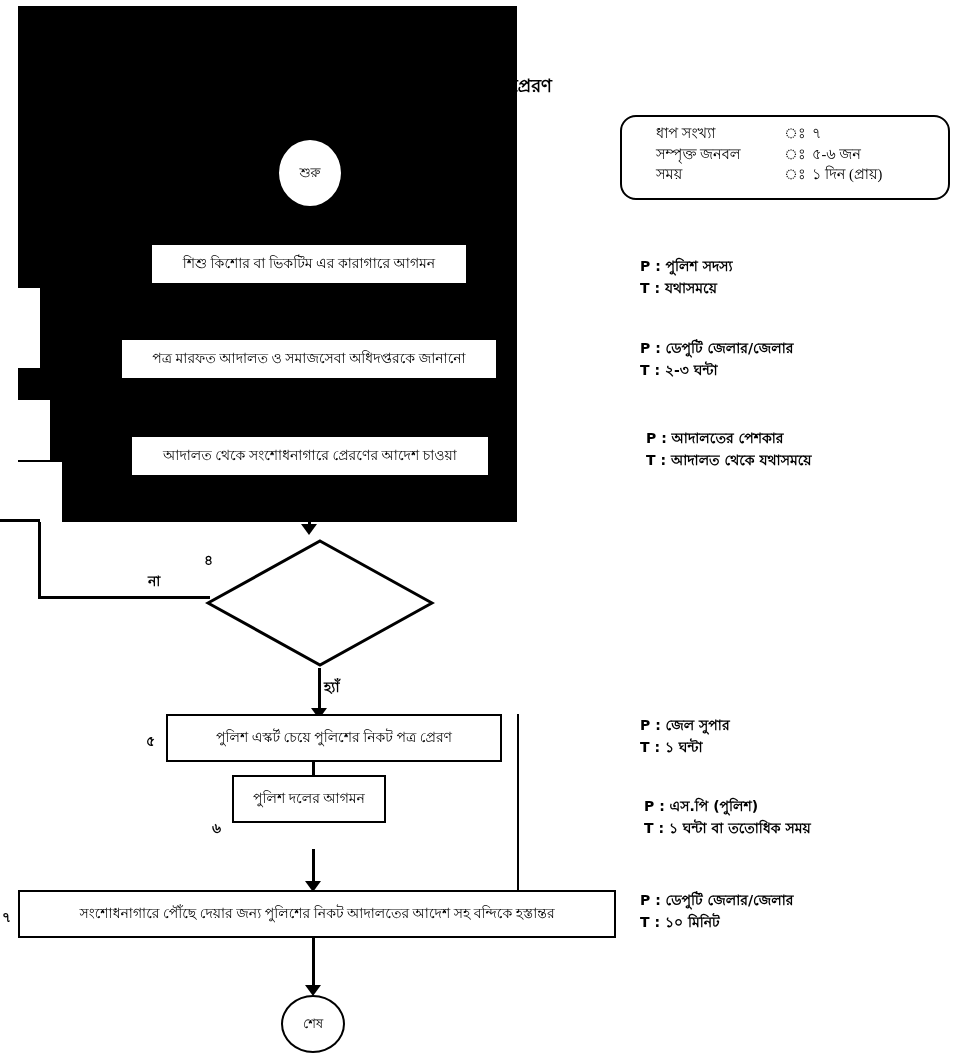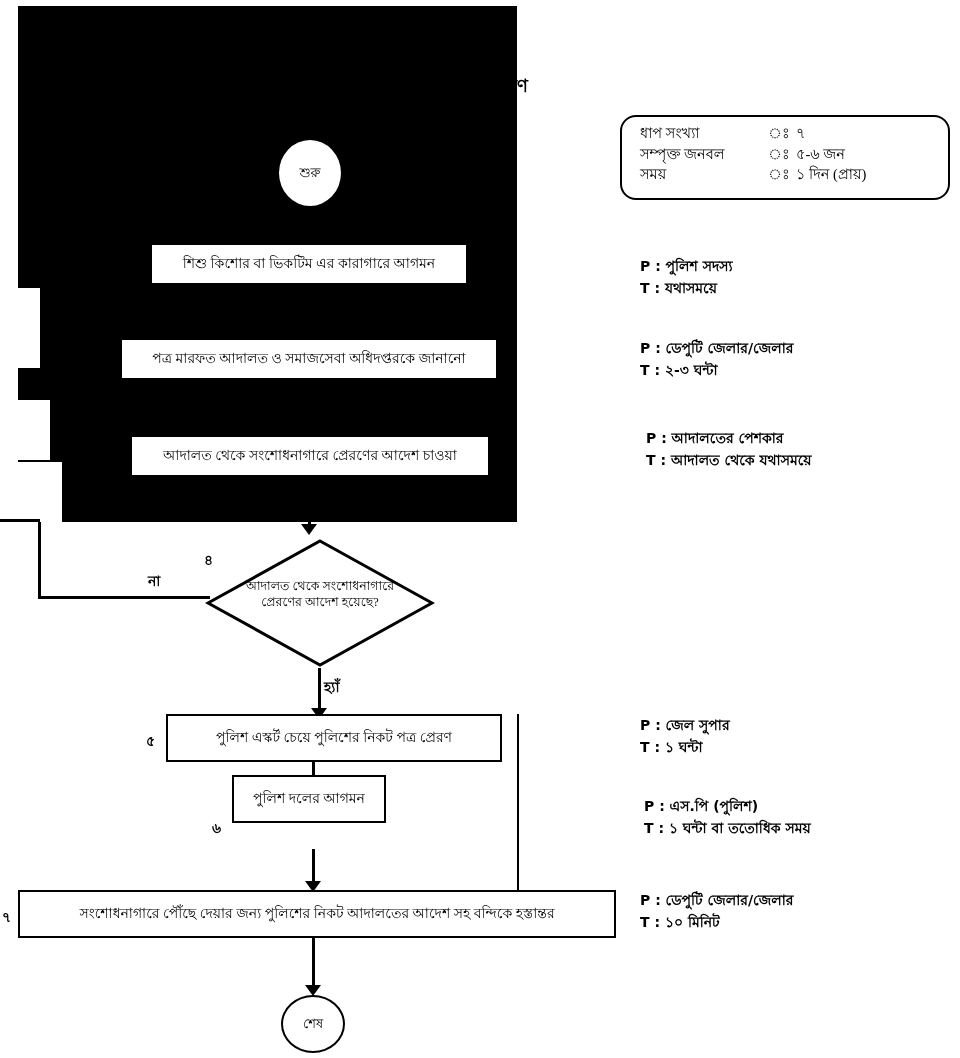--- a/index.html
+++ b/index.html
@@ -37,21 +37,21 @@
     left: 18px; top: 400px; width: 32px; height: 60px;
     background: #ffffff; z-index: 6;
   }
   #black-overlay-notch-c {
     left: 18px; top: 462px; width: 44px; height: 60px;
     background: #ffffff; z-index: 6;
   }
 
   
   #title {
-    left: 472px;
+    left: 496px;
     top: 72px;
     font-size: 18px;
     font-weight: bold;
     white-space: nowrap;
     z-index: 8;
   }
 
   
   .node-box {
     background: #ffffff;
@@ -143,20 +143,21 @@
     z-index: 10;
     padding: 6px 0 0 0;
     box-sizing: border-box;
   }
   .summary-row {
     display: flex;
     align-items: flex-end;
     font-size: 14.5px;
     line-height: 1.0;
     padding: 3px 0;
+    margin-left: 16px;
   }
   .summary-label { width: 140px; padding-left: 18px; box-sizing: border-box; }
   .summary-colon { width: 34px; text-align: center; }
   .summary-value { flex: 1; }
 
   
   .pt-group {
     font-family: "DejaVu Sans", "Liberation Sans", sans-serif;
     font-size: 14px;
     font-weight: bold;
@@ -211,24 +212,20 @@
   <span>আদালত থেকে সংশোধনাগারে প্রেরণের আদেশ চাওয়া</span>
 </div>
 
 <div class="abs vline" style="left:308px; top:477px; height:48px;"></div>
 <div class="abs arrowhead-down" style="left:301px; top:524px;"></div>
 
 <div class="abs" id="diamond-wrap">
   <svg width="230" height="130" viewBox="0 0 230 130" aria-hidden="true">
     <polygon points="115,3 227,65 115,127 3,65" fill="#ffffff" stroke="#000000" stroke-width="3"></polygon>
   </svg>
-  <div id="diamond-text">
-    <span>আদালত থেকে সংশোধনাগারে</span><br>
-    <span>প্রেরণের আদেশ হয়েছে?</span>
-  </div>
 </div>
 <div class="abs step-num" style="left:204px; top:549px;">৪</div>
 
 <div class="abs hline" style="left:38px; top:596px; width:172px;"></div>
 <div class="abs vline" style="left:38px; top:522px; height:77px;"></div>
 <div class="abs hline" style="left:0px; top:519px; width:40px;"></div>
 <div class="abs branch-label" style="left:148px; top:570px;">না</div>
 
 <div class="abs vline" style="left:318px; top:668px; height:46px;"></div>
 <div class="abs arrowhead-down" style="left:311px; top:708px;"></div>

